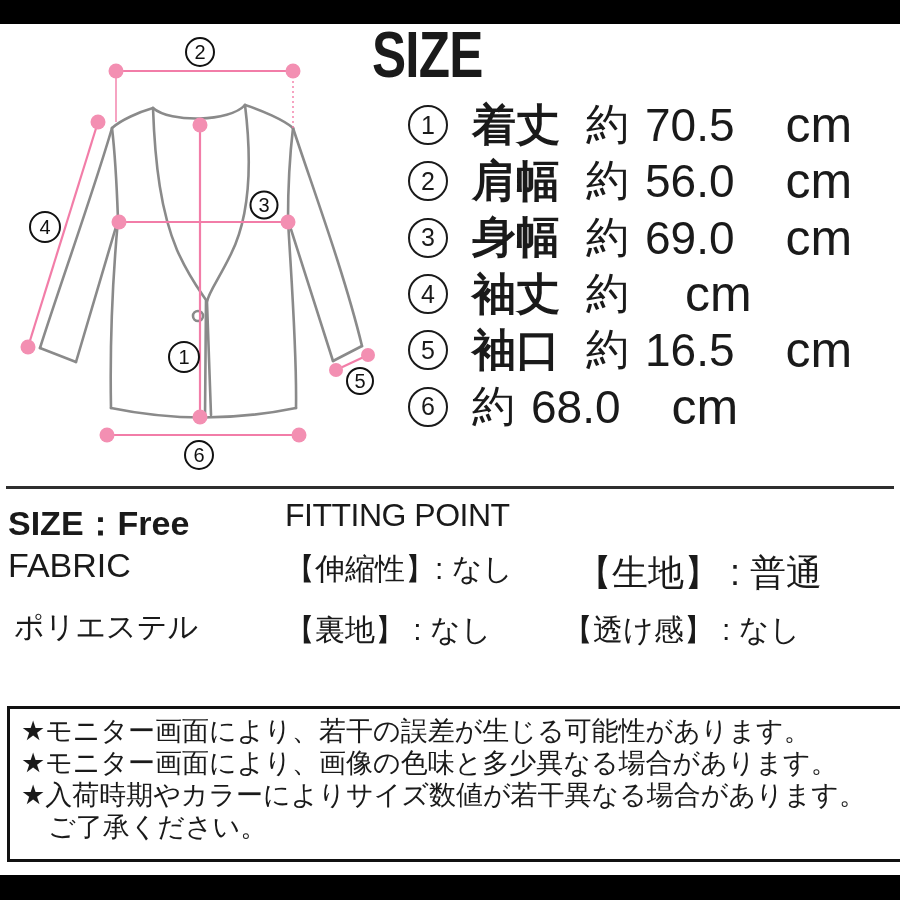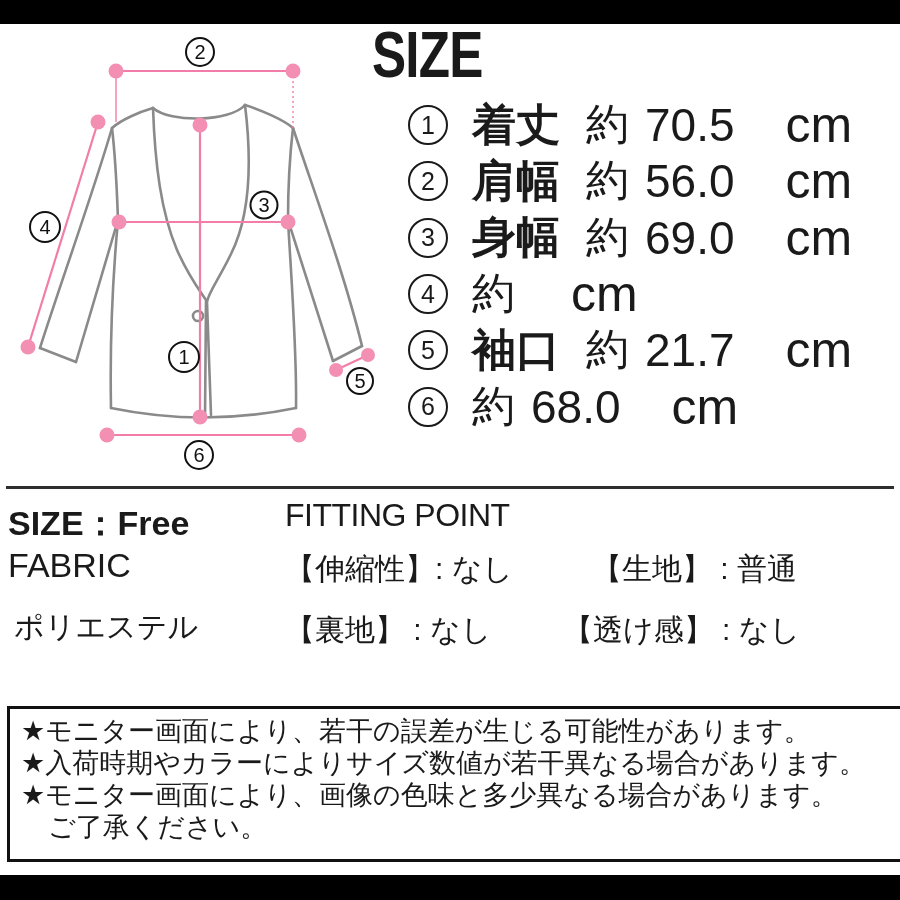--- a/index.html
+++ b/index.html
@@ -37,21 +37,21 @@
   
   #divider{position:absolute;left:6px;top:486px;width:888px;height:3px;background:#2e2e2e;}
 
   
   .info-text{position:absolute;white-space:nowrap;}
   #info-size{left:8px;top:501px;font-size:34px;font-weight:700;}
   #info-fabric-label{left:8px;top:546px;font-size:34px;font-weight:400;}
   #info-fabric-value{left:14px;top:607px;font-size:30px;}
   #fitting-title{left:285px;top:497px;font-size:32px;font-weight:400;letter-spacing:-0.5px;}
   #fit-r1-left{left:285px;top:549px;font-size:30px;}
-  #fit-r1-right{left:592px;top:549px;font-size:30px;}
+  #fit-r1-right{left:576px;top:549px;font-size:36px;}
   #fit-r2-left{left:285px;top:610px;font-size:30px;}
   #fit-r2-right{left:563px;top:610px;font-size:30px;}
 
   
   #note-box{
     position:absolute;left:7px;top:706px;width:880px;height:144px;
     border:3px solid #111;padding:6px 0 0 11px;box-sizing:content-box;
   }
   .note-line{font-size:27px;line-height:32px;white-space:nowrap;}
 </style>
@@ -146,29 +146,30 @@
     <div class="size-row">
       <span class="num-circle">3</span>
       <span class="size-label">身幅</span>
       <span class="size-approx">約</span>
       <span class="size-value">69.0</span>
       <span class="size-unit">cm</span>
     </div>
 
     <div class="size-row">
       <span class="num-circle">4</span>
+      <span class="size-label">袖丈</span>
       <span class="size-approx">約</span>
       <span class="size-unit">cm</span>
     </div>
 
     <div class="size-row">
       <span class="num-circle">5</span>
       <span class="size-label">袖口</span>
       <span class="size-approx">約</span>
-      <span class="size-value">21.7</span>
+      <span class="size-value">16.5</span>
       <span class="size-unit">cm</span>
     </div>
 
     <div class="size-row">
       <span class="num-circle">6</span>
       <span class="size-approx">約</span>
       <span class="size-value">68.0</span>
       <span class="size-unit">cm</span>
     </div>
   </div>
@@ -181,20 +182,20 @@
 <div class="info-text" id="fitting-title">FITTING POINT</div>
 <div class="info-text" id="fit-r1-left">【伸縮性】: なし</div>
 <div class="info-text" id="fit-r1-right">【生地】 : 普通</div>
 <div class="info-text" id="fit-r2-left">【裏地】 : なし</div>
 <div class="info-text" id="fit-r2-right">【透け感】 : なし</div>
 
 <div id="note-box">
 
     <div class="note-line">★モニター画面により、若干の誤差が生じる可能性があります。</div>
 
+    <div class="note-line">★モニター画面により、画像の色味と多少異なる場合があります。</div>
+
     <div class="note-line">★入荷時期やカラーによりサイズ数値が若干異なる場合があります。</div>
-
-    <div class="note-line">★モニター画面により、画像の色味と多少異なる場合があります。</div>
 
     <div class="note-line">　ご了承ください。</div>
   </div>
 
 <div class="black-bar" id="bar-bottom"></div>
 
 </body></html>

